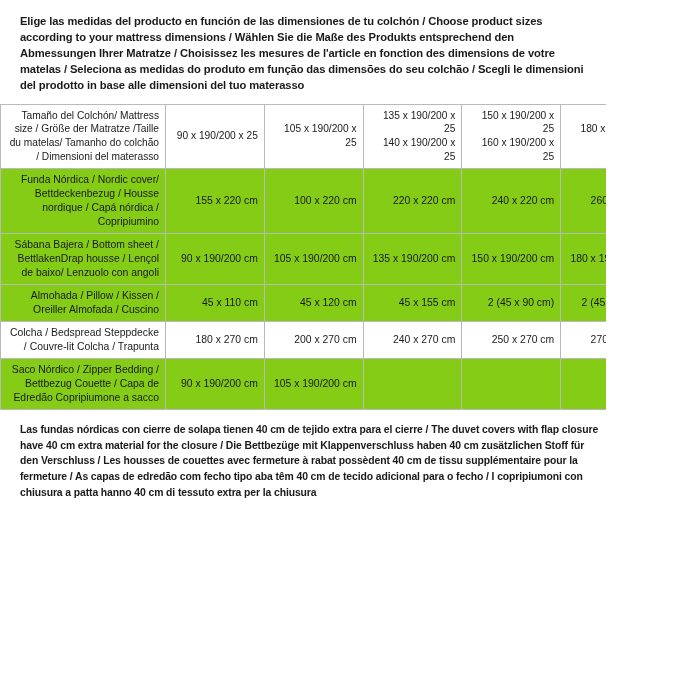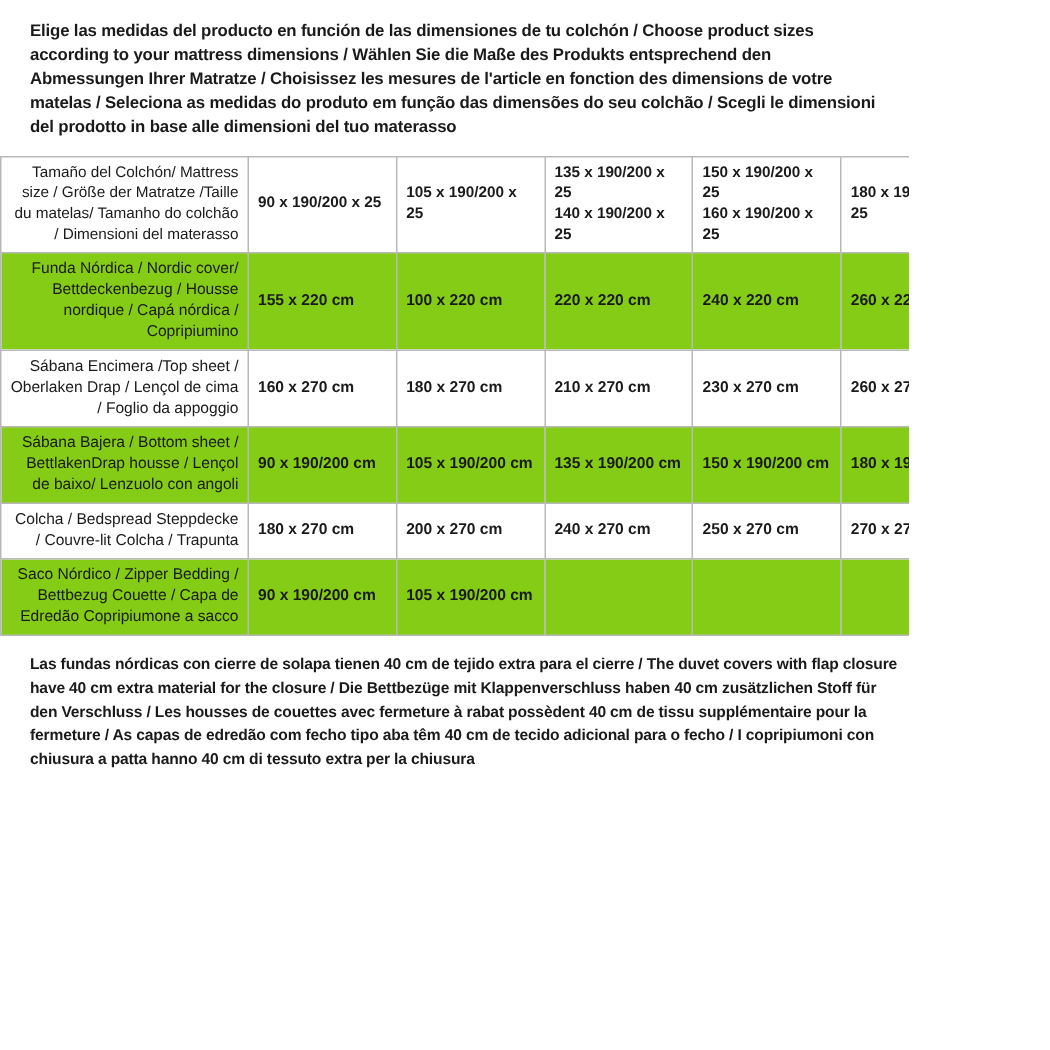--- a/index.html
+++ b/index.html
@@ -37,23 +37,23 @@
   }
   .rowlabel {
     width: 165px;
     font-size: 10.4px;
     font-weight: normal;
     line-height: 1.35;
     text-align: right;
     padding-left: 8px;
   }
   .valcell {
-    text-align: left;
+    text-align: right;
     font-size: 10.4px;
-    font-weight: bold;
+    font-weight: normal;
     line-height: 1.35;
   }
   tr.header-row td {
     height: 56px;
   }
   tr.header-row .rowlabel { font-size: 10.2px; }
   tr.header-row .valcell { font-size: 10.2px; }
   tr.shaded td { background: #84cc16; }
   tr.plain td { background: #ffffff; }
   .footnote {
@@ -90,39 +90,39 @@
 
       <tr class="shaded">
         <td class="rowlabel">Funda Nórdica /  Nordic cover/ Bettdeckenbezug / Housse nordique / Capá nórdica / Copripiumino</td>
         <td class="valcell">155 x 220 cm</td>
         <td class="valcell">100 x 220 cm</td>
         <td class="valcell">220 x 220 cm</td>
         <td class="valcell">240 x 220 cm</td>
         <td class="valcell">260 x 220 cm</td>
       </tr>
 
-      <tr class="plain">
-        <td class="rowlabel">Sábana Encimera /Top sheet / Oberlaken Drap / Lençol de cima / Foglio da appoggio</td>
-        <td class="valcell">160 x 270 cm</td>
-        <td class="valcell">180 x 270 cm</td>
-        <td class="valcell">210 x 270 cm</td>
-        <td class="valcell">230 x 270 cm</td>
-        <td class="valcell">260 x 270 cm</td>
-      </tr>
 
       <tr class="shaded">
         <td class="rowlabel">Sábana Bajera / Bottom sheet / BettlakenDrap housse / Lençol de baixo/ Lenzuolo con angoli</td>
         <td class="valcell">90 x 190/200 cm</td>
         <td class="valcell">105 x 190/200 cm</td>
         <td class="valcell">135 x 190/200 cm</td>
         <td class="valcell">150 x 190/200 cm</td>
         <td class="valcell">180 x 190/200 cm</td>
       </tr>
 
 
+      <tr class="shaded">
+        <td class="rowlabel">Almohada /  Pillow / Kissen / Oreiller Almofada / Cuscino</td>
+        <td class="valcell">45 x 110 cm</td>
+        <td class="valcell">45 x 120 cm</td>
+        <td class="valcell">45 x 155 cm</td>
+        <td class="valcell">2 (45 x 90 cm)</td>
+        <td class="valcell">2 (45 x 110 cm)</td>
+      </tr>
 
       <tr class="plain">
         <td class="rowlabel">Colcha / Bedspread Steppdecke / Couvre-lit Colcha / Trapunta</td>
         <td class="valcell">180 x 270 cm</td>
         <td class="valcell">200 x 270 cm</td>
         <td class="valcell">240 x 270 cm</td>
         <td class="valcell">250 x 270 cm</td>
         <td class="valcell">270 x 270 cm</td>
       </tr>
 

